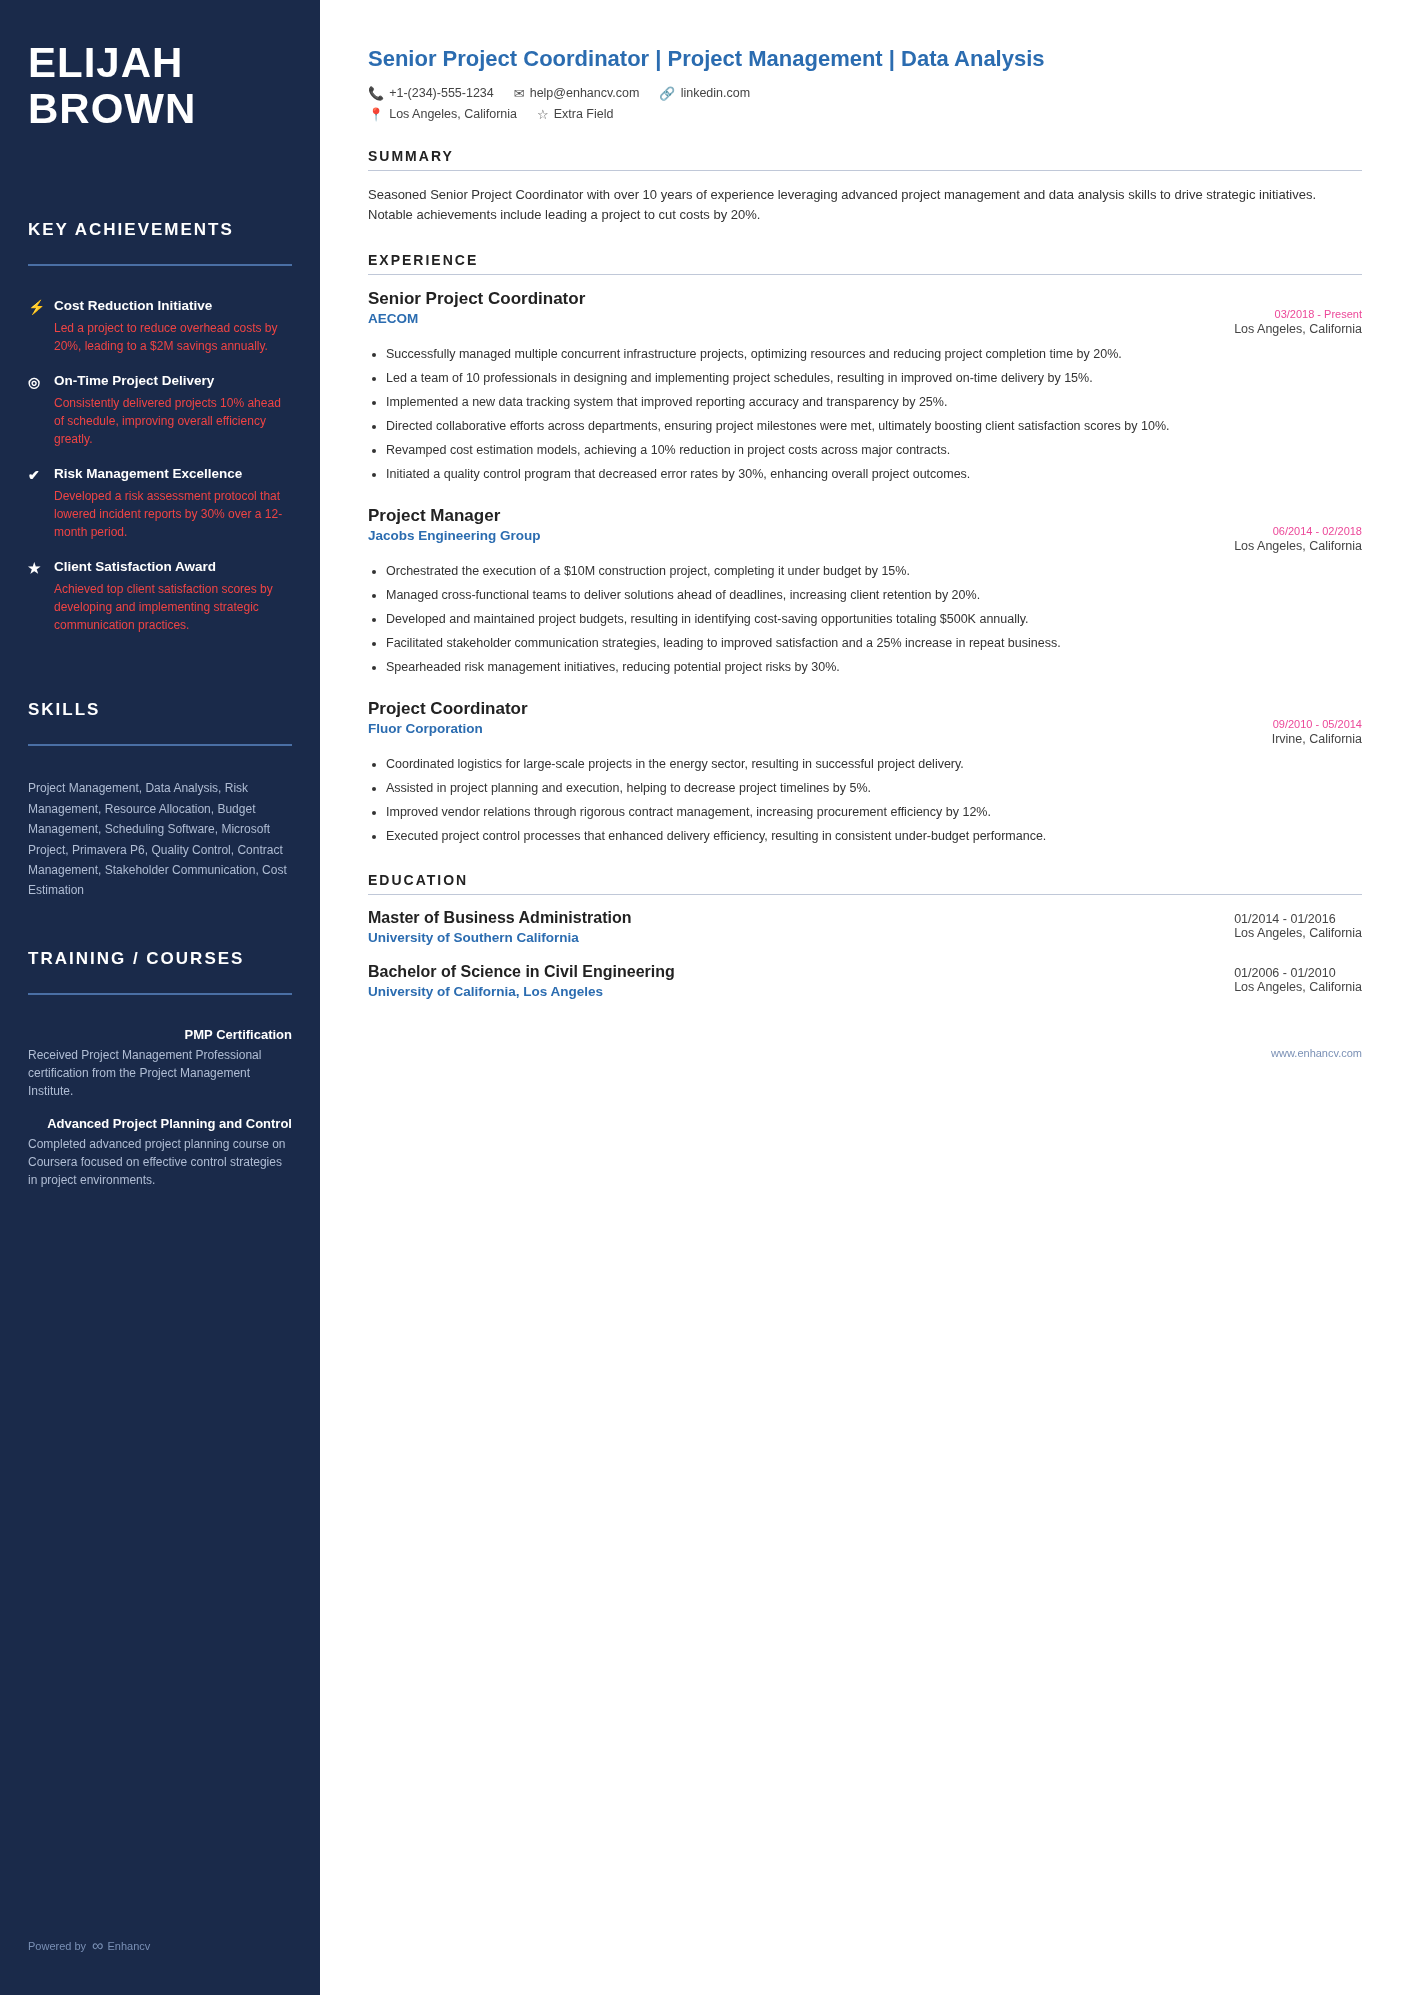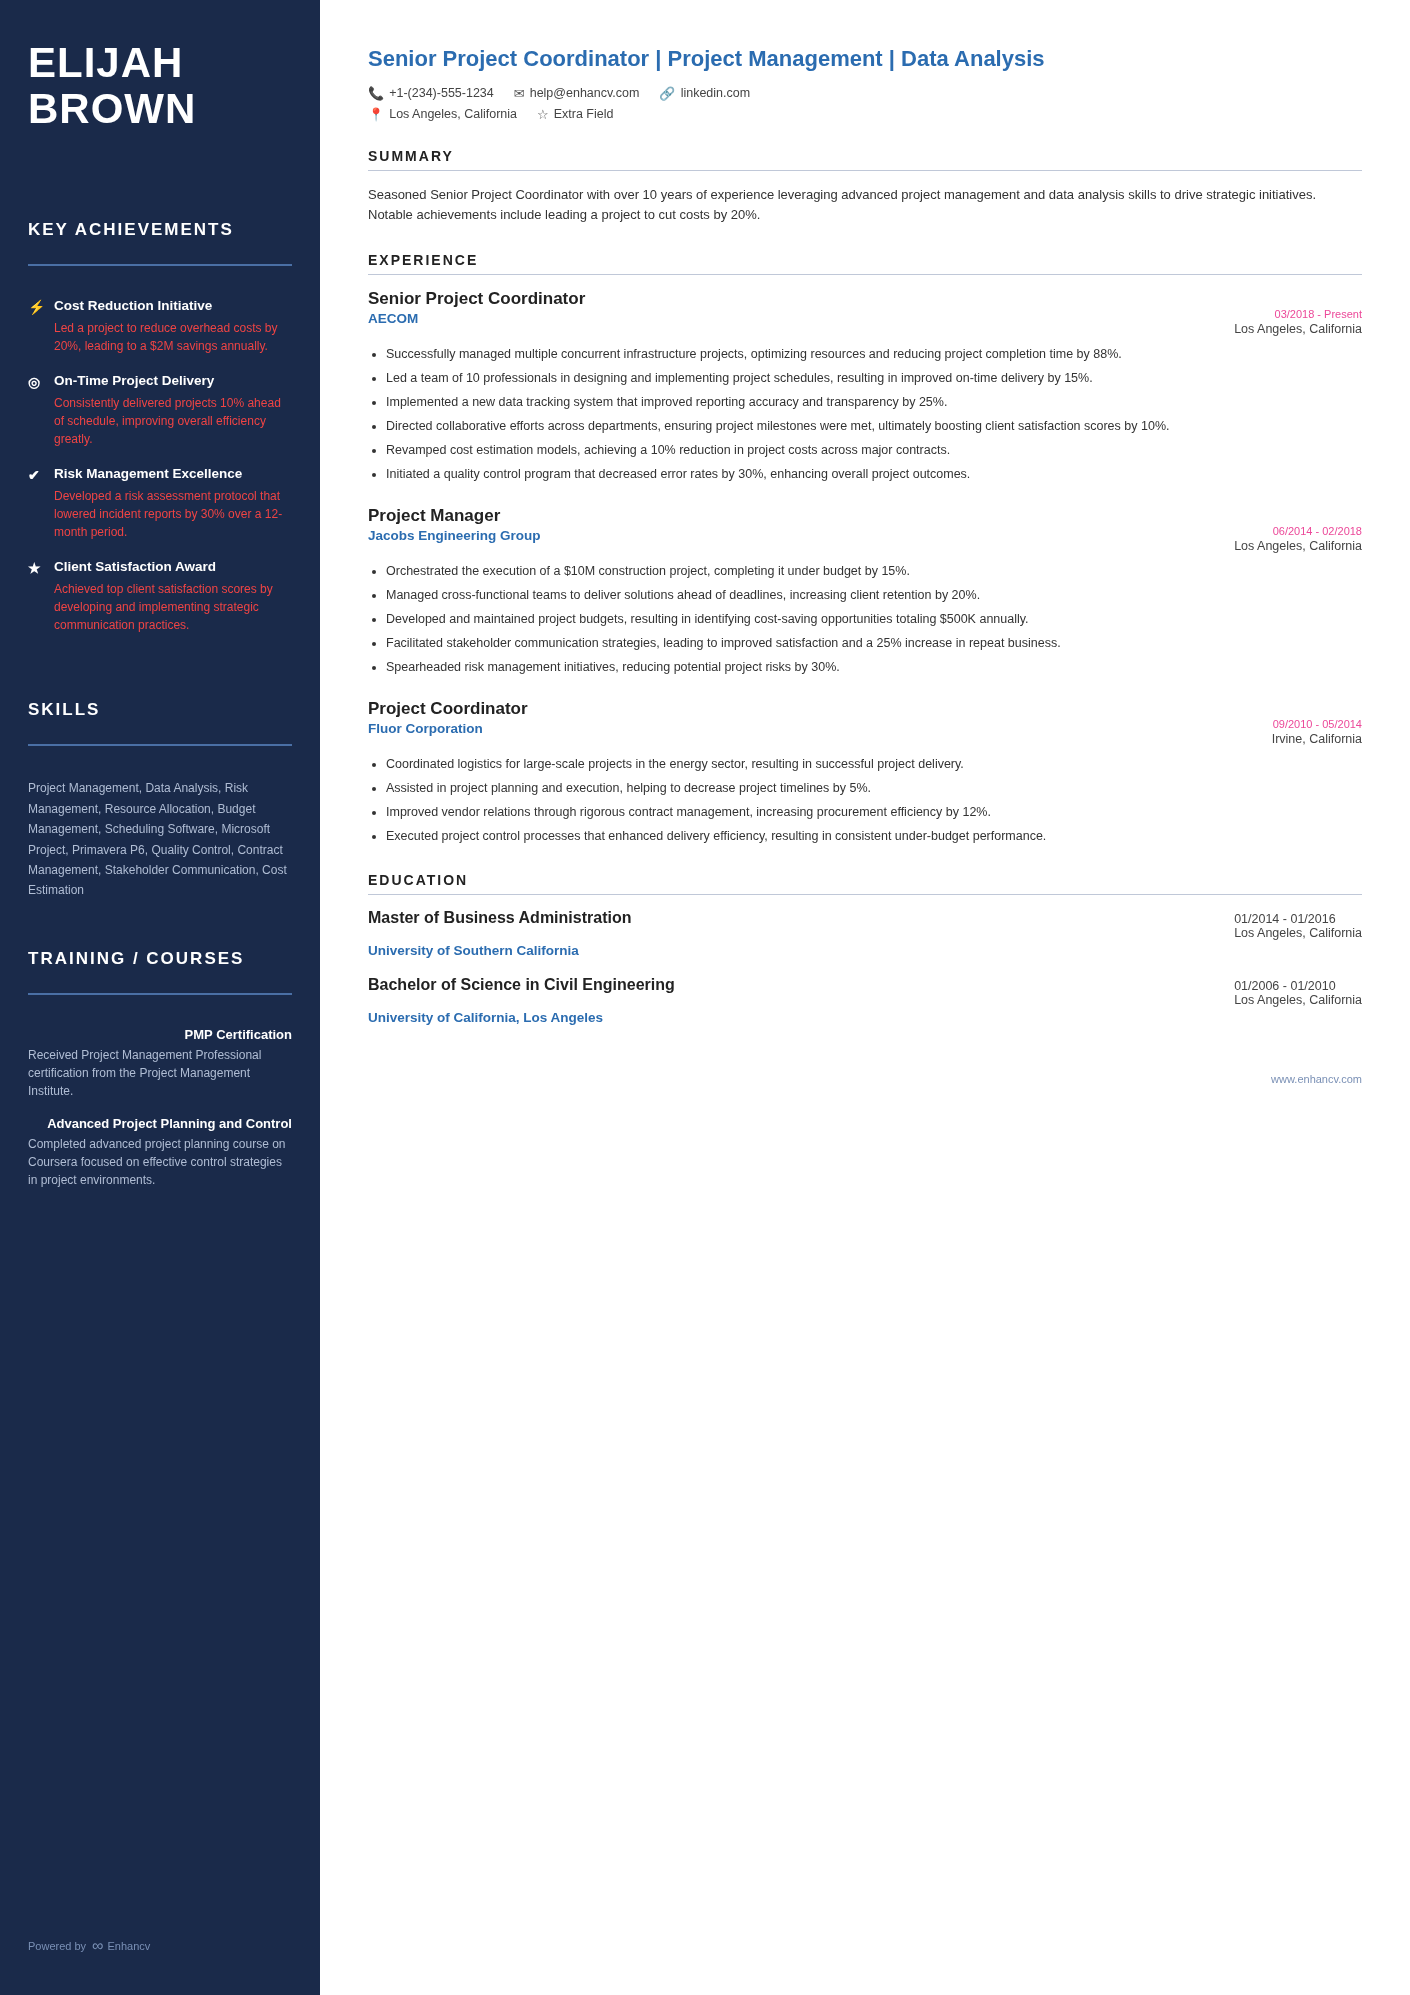--- a/index.html
+++ b/index.html
@@ -202,21 +202,21 @@
     .edu-dates {
       font-size: 12.5px;
       color: #444;
       white-space: nowrap;
       margin-top: 3px;
     }
     .edu-school {
       font-size: 13.5px;
       font-weight: 700;
       color: #2b6cb0;
-      margin-top: 16px;
+      margin-top: 3px;
     }
     .edu-location {
       font-size: 12.5px;
       color: #444;
       text-align: right;
     }
     .main-footer {
       margin-top: auto;
       padding-top: 30px;
       text-align: right;
@@ -341,21 +341,21 @@
       <div>
         <div class="exp-title">Senior Project Coordinator</div>
         <div class="exp-company">AECOM</div>
       </div>
       <div style="text-align:right;">
         <div class="exp-dates">03/2018 - Present</div>
         <div class="exp-location">Los Angeles, California</div>
       </div>
     </div>
     <ul class="exp-bullets">
-      <li>Successfully managed multiple concurrent infrastructure projects, optimizing resources and reducing project completion time by 88%.</li>
+      <li>Successfully managed multiple concurrent infrastructure projects, optimizing resources and reducing project completion time by 20%.</li>
       <li>Led a team of 10 professionals in designing and implementing project schedules, resulting in improved on-time delivery by 15%.</li>
       <li>Implemented a new data tracking system that improved reporting accuracy and transparency by 25%.</li>
       <li>Directed collaborative efforts across departments, ensuring project milestones were met, ultimately boosting client satisfaction scores by 10%.</li>
       <li>Revamped cost estimation models, achieving a 10% reduction in project costs across major contracts.</li>
       <li>Initiated a quality control program that decreased error rates by 30%, enhancing overall project outcomes.</li>
     </ul>
   </div>
 
   <div class="exp-entry">
     <div class="exp-header">

